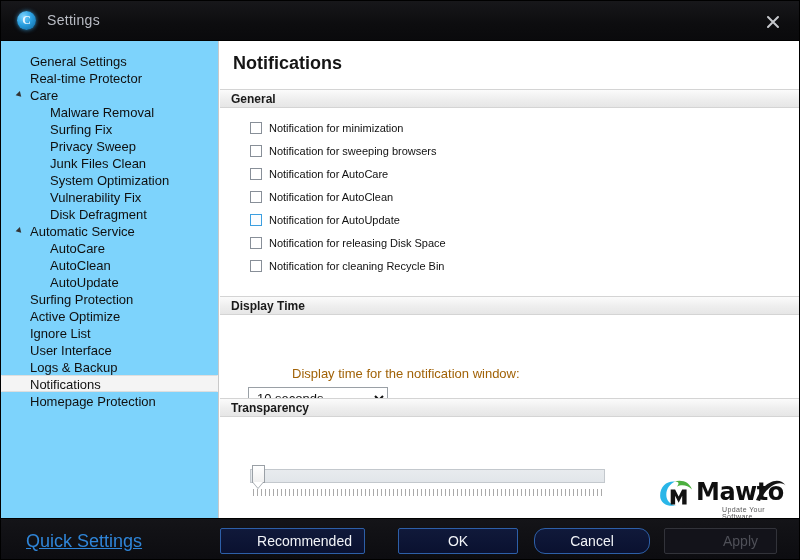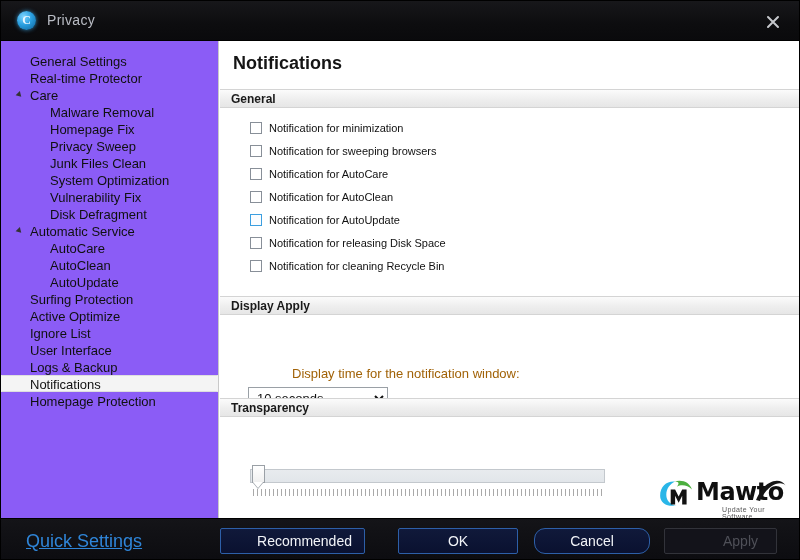--- a/index.html
+++ b/index.html
@@ -71,21 +71,21 @@
     width: 800px; height: 477px;
     background: #ffffff;
     box-sizing: border-box;
   }
 
   
   #sidebar {
     position: absolute;
     left: 0; top: 0;
     width: 218px; height: 477px;
-    background: #8b5cf6;
+    background: #7dd3fc;
     border-right: 1px solid #c9c9c9;
     box-sizing: border-box;
     padding-top: 11px;
     overflow: hidden;
   }
   .nav-item {
     position: relative;
     height: 17px;
     line-height: 17px;
     font-size: 13px;
@@ -307,36 +307,36 @@
   #btn-cancel { left: 533px; width: 116px; border-radius: 11px; }
   #btn-apply { left: 663px; width: 113px; padding-left: 40px; }
 </style>
 </head>
 <body>
 
 <div id="app">
 
   <div id="titlebar">
     <div id="app-icon"></div>
-    <div id="title-text">Privacy</div>
+    <div id="title-text">Settings</div>
     <div id="close-btn">
       <svg width="16" height="16" viewBox="0 0 16 16">
         <path d="M3 3 L13 13 M13 3 L3 13" stroke="#c6c8cc" stroke-width="2" stroke-linecap="round" fill="none"></path>
       </svg>
     </div>
   </div>
 
   <div id="content">
 
     <div id="sidebar">
         <div class="nav-item lvl0"><span>General Settings</span></div>
         <div class="nav-item lvl0"><span>Real-time Protector</span></div>
         <div class="nav-item lvl0"><span class="nav-arrow"></span><span>Care</span></div>
         <div class="nav-item lvl1"><span>Malware Removal</span></div>
-        <div class="nav-item lvl1"><span>Homepage Fix</span></div>
+        <div class="nav-item lvl1"><span>Surfing Fix</span></div>
         <div class="nav-item lvl1"><span>Privacy Sweep</span></div>
         <div class="nav-item lvl1"><span>Junk Files Clean</span></div>
         <div class="nav-item lvl1"><span>System Optimization</span></div>
         <div class="nav-item lvl1"><span>Vulnerability Fix</span></div>
         <div class="nav-item lvl1"><span>Disk Defragment</span></div>
         <div class="nav-item lvl0"><span class="nav-arrow"></span><span>Automatic Service</span></div>
         <div class="nav-item lvl1"><span>AutoCare</span></div>
         <div class="nav-item lvl1"><span>AutoClean</span></div>
         <div class="nav-item lvl1"><span>AutoUpdate</span></div>
         <div class="nav-item lvl0"><span>Surfing Protection</span></div>
@@ -379,21 +379,21 @@
             <span class="cb-box"></span>
             <span class="cb-label">Notification for releasing Disk Space</span>
           </div>
           <div class="cb-row" style="top: 217px;">
             <span class="cb-box"></span>
             <span class="cb-label">Notification for cleaning Recycle Bin</span>
           </div>
         </div>
 
       <div class="group-header" style="top:255px;">
-        <span>Display Apply</span>
+        <span>Display Time</span>
       </div>
       <div id="display-time-label">Display time for the notification window:</div>
       <select id="display-select"><option>3 seconds</option><option>5 seconds</option><option selected="">10 seconds</option><option>15 seconds</option><option>30 seconds</option></select>
 
       <div class="group-header" style="top:357px;">
         <span>Transparency</span>
       </div>
       <div id="slider-wrap">
         <div id="slider-track"></div>
         <div id="slider-thumb"></div>

